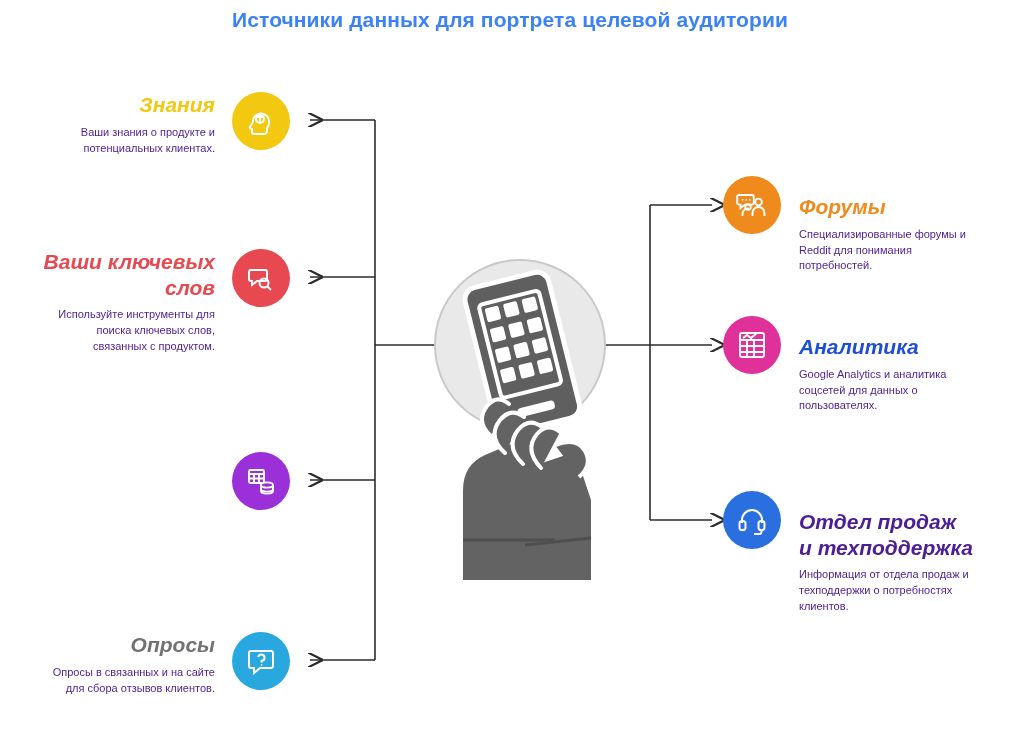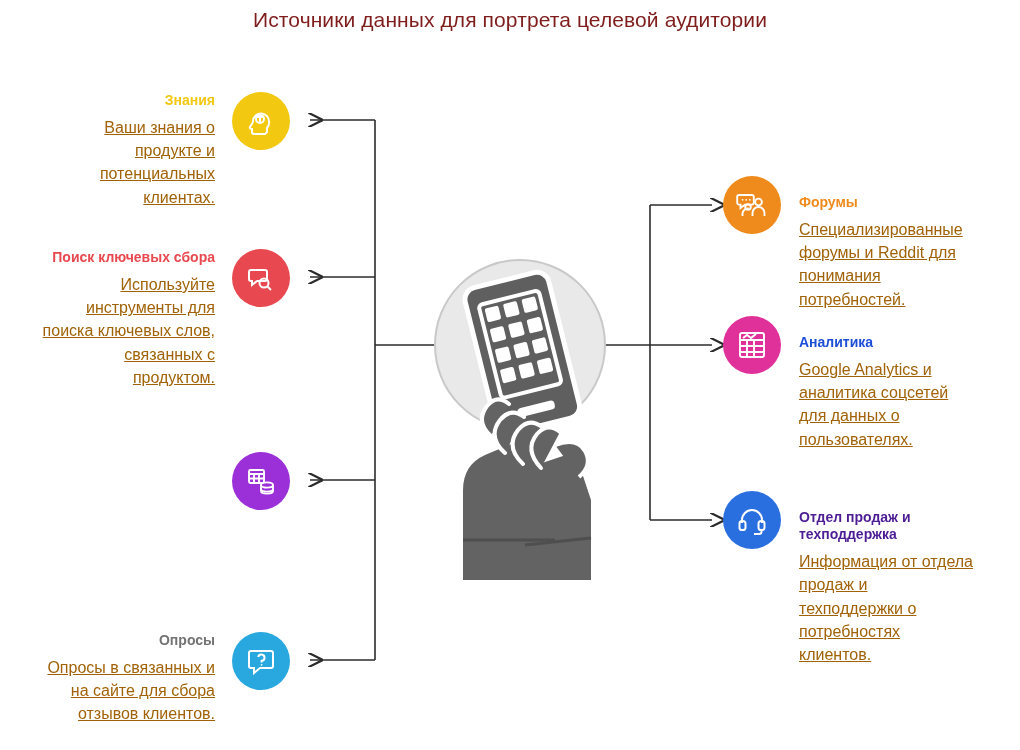--- a/index.html
+++ b/index.html
@@ -15,22 +15,22 @@
     overflow: hidden;
     position: relative;
   }
   #page-title {
     position: absolute;
     top: 8px;
     left: 0;
     width: 1020px;
     text-align: center;
     font-size: 21px;
-    font-weight: normal;
-    color: #7f1d1d;
+    font-weight: bold;
+    color: #3b82f6;
     letter-spacing: 0.1px;
   }
 
   
   .node {
     position: absolute;
     width: 250px;
   }
   .node .icon-circle {
     position: absolute;
@@ -41,30 +41,30 @@
     display: flex;
     align-items: center;
     justify-content: center;
   }
   .node .txtblock {
     position: absolute;
     top: 0;
     width: 175px;
   }
   .node .node-title {
-    font-size: 14px;
+    font-size: 21px;
     font-weight: bold;
     line-height: 1.22;
     margin: 0 0 7px 0;
+    font-style: italic;
   }
   .node .node-desc {
-    font-size: 16px;
+    font-size: 11px;
     line-height: 1.45;
-    color: #a16207;
-    text-decoration: underline;
+    color: #4c1d95;
   }
 
   
   .node.left .icon-circle { right: 0; }
   .node.left .txtblock { left: 0; text-align: right; }
 
   
   .node.right .icon-circle { left: 0; }
   .node.right .txtblock { left: 76px; text-align: left; margin-top: 18px; }
 
@@ -176,21 +176,21 @@
 
 <div class="node left" style="left:40px; top:249px;">
   <div class="icon-circle" style="background:#e8484f;">
     <svg width="32" height="32" viewBox="0 0 32 32" fill="none" stroke="#ffffff" stroke-width="2">
       <path d="M6,8 h14 a2,2 0 0 1 2,2 v7 a2,2 0 0 1 -2,2 h-8 l-5,4 v-4 h-1 a2,2 0 0 1 -2,-2 v-7 a2,2 0 0 1 2,-2 z"></path>
       <circle cx="19" cy="21" r="4.5"></circle>
       <path d="M22.5,24.5 L26,28"></path>
     </svg>
   </div>
   <div class="txtblock">
-    <div class="node-title" style="color:#e8484f;">Поиск ключевых сбора</div>
+    <div class="node-title" style="color:#e8484f;">Ваши ключевых слов</div>
     <div class="node-desc">Используйте инструменты для поиска ключевых слов, связанных с продуктом.</div>
   </div>
 </div>
 
 <div class="node left" style="left:40px; top:452px;">
   <div class="icon-circle" style="background:#9b30d9;">
     <svg width="32" height="32" viewBox="0 0 32 32" fill="none" stroke="#ffffff" stroke-width="1.9">
       <rect x="4" y="5" width="15" height="13" rx="1.5"></rect>
       <path d="M4,9 h15 M9,9 v9 M14,9 v9 M4,13.5 h15"></path>
       <ellipse cx="22" cy="20" rx="6" ry="2.6"></ellipse>

